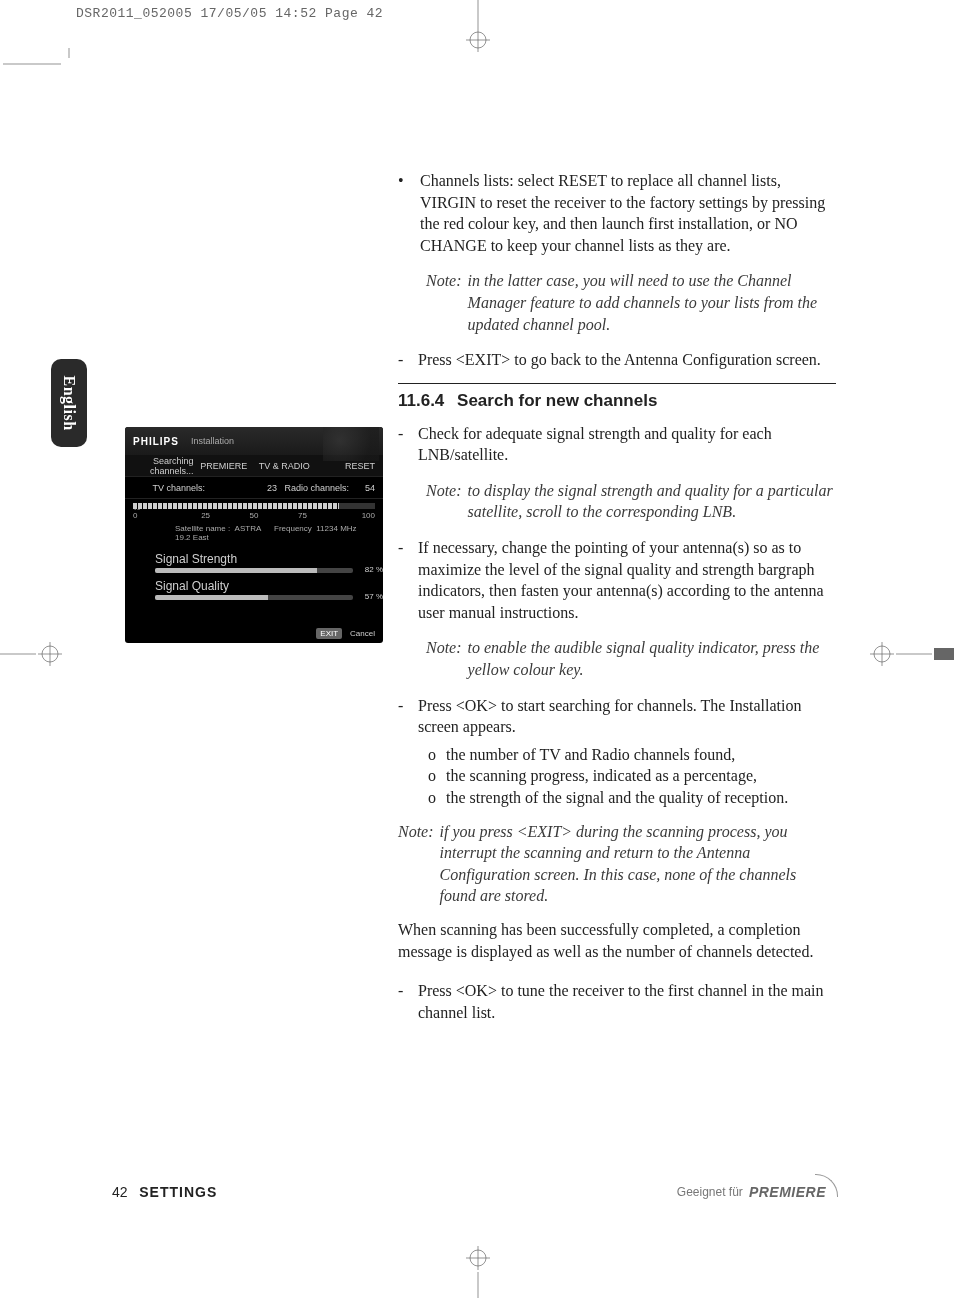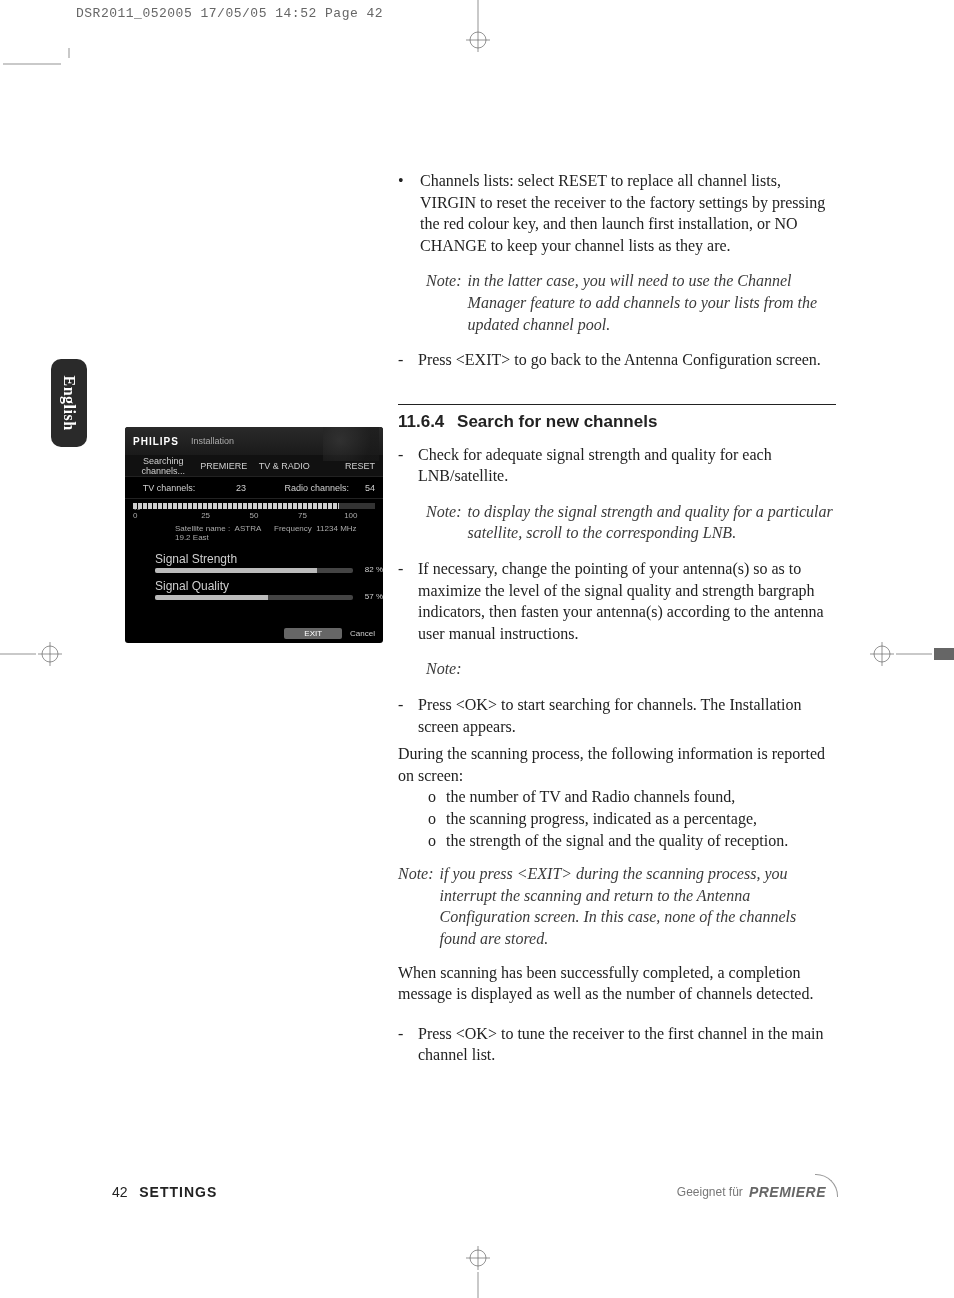--- a/index.html
+++ b/index.html
@@ -69,21 +69,21 @@
     color: #3a3a3a;
     margin: 14px 0 14px 28px;
   }
   .note .nlabel { flex-shrink: 0; margin-right: 6px; }
   .note .ntext { flex: 1; }
   .dash-row { display: flex; margin-top: 6px; margin-bottom: 6px; }
   .dash-row .mark { width: 20px; flex-shrink: 0; }
   .dash-row .txt { flex: 1; }
   .section-hd {
     border-top: 1.5px solid #222;
-    margin-top: 33px;
+    margin-top: 12px;
     padding-top: 6px;
     margin-bottom: 10px;
     font-weight: bold;
     font-size: 17px;
     font-family: Arial, Helvetica, sans-serif;
   }
   .section-hd .num { margin-right: 8px; }
   .plain { margin-top: 6px; }
   .sub-o { display: flex; margin-left: 30px; }
   .sub-o .omark { width: 18px; flex-shrink: 0; }
@@ -122,41 +122,41 @@
   .tv-brand { font-weight: bold; letter-spacing: 1px; font-size: 10px; color:#fff; }
   .tv-sub { color:#aaa; font-size:9px; }
   .tv-row {
     display: flex;
     align-items: center;
     height: 22px;
     padding: 0 8px;
     border-bottom: 1px solid #222;
   }
   .tv-row.dark { background:#111; }
-  .tv-cell { flex:1; text-align:center; }
+  .tv-cell { flex:1; text-align:right; }
   .tv-cell.r { text-align:right; }
   .tv-cell.c { text-align:center; }
   .tv-tick-row { display:flex; padding:2px 8px 0; color:#aaa; font-size:8px;}
   .tv-tick-row span{ flex:1; text-align:center;}
   .tv-tick-row span:first-child{text-align:left;}
-  .tv-tick-row span:last-child{}
+  .tv-tick-row span:last-child{text-align:right;}
   .progress-track{
     height:6px; margin:4px 8px 0; background: repeating-linear-gradient(90deg,#ccc 0,#ccc 4px,#000 4px,#000 5px);
     position:relative;
   }
   .progress-track .rem { position:absolute; right:0; top:0; bottom:0; background:#333; }
   .pct-label{position:absolute; left:8px; top:70px; font-size:8px;}
   .tv-small-row{ display:flex; padding:4px 10px; font-size:8px; color:#aaa;}
   .tv-small-row .l{flex:1;margin-left:40px;} .tv-small-row .r{flex:1; text-align:left;}
   .slab{ padding: 6px 30px 0; font-size:12px;}
   .sbar{ height:5px; margin:2px 30px 0; background:#444; position:relative; border-radius:2px;text-align:right;}
   .sbar .fill{position:absolute; left:0; top:0; bottom:0; background:#bbb; border-radius:2px 0 0 2px;}
   .sval{position:absolute; right:-30px; top:-3px; font-size:8px;}
   .tv-bottom{ position:absolute; bottom:4px; right:8px; display:flex; gap:8px; align-items:center; font-size:8px;}
-  .exit-btn{ background:#666; color:#fff; padding:1px 20px; border-radius:2px; font-size:8px; }
+  .exit-btn{ background:#666; color:#fff; padding:1px 4px; border-radius:2px; font-size:8px; }
 
   
   .footer {
     position: absolute;
     top: 1184px;
     left: 112px;
     width: 724px;
     display: flex;
     align-items: center;
     justify-content: space-between;
@@ -296,28 +296,28 @@
     <span class="ntext">to display the signal strength and quality for a particular satellite, scroll to the corresponding LNB.</span>
   </div>
 
   <div class="dash-row">
     <div class="mark">-</div>
     <div class="txt">If necessary, change the pointing of your antenna(s) so as to maximize the level of the signal quality and strength bargraph indicators, then fasten your antenna(s) according to the antenna user manual instructions.</div>
   </div>
 
   <div class="note">
     <span class="nlabel">Note:</span>
+    <span class="ntext">to enable the audible signal quality indicator, press the yellow colour key.</span>
   </div>
 
   <div class="dash-row">
     <div class="mark">-</div>
     <div class="txt">Press &lt;OK&gt; to start searching for channels. The Installation screen appears.</div>
   </div>
 
-  <div class="plain">During the scanning process, the following information is reported on screen:</div>
 
   <div class="sub-o">
     <div class="omark">o</div>
       <div>the number of TV and Radio channels found,</div>
   </div>
   <div class="sub-o">
     <div class="omark">o</div>
       <div>the scanning progress, indicated as a percentage,</div>
   </div>
   <div class="sub-o">

